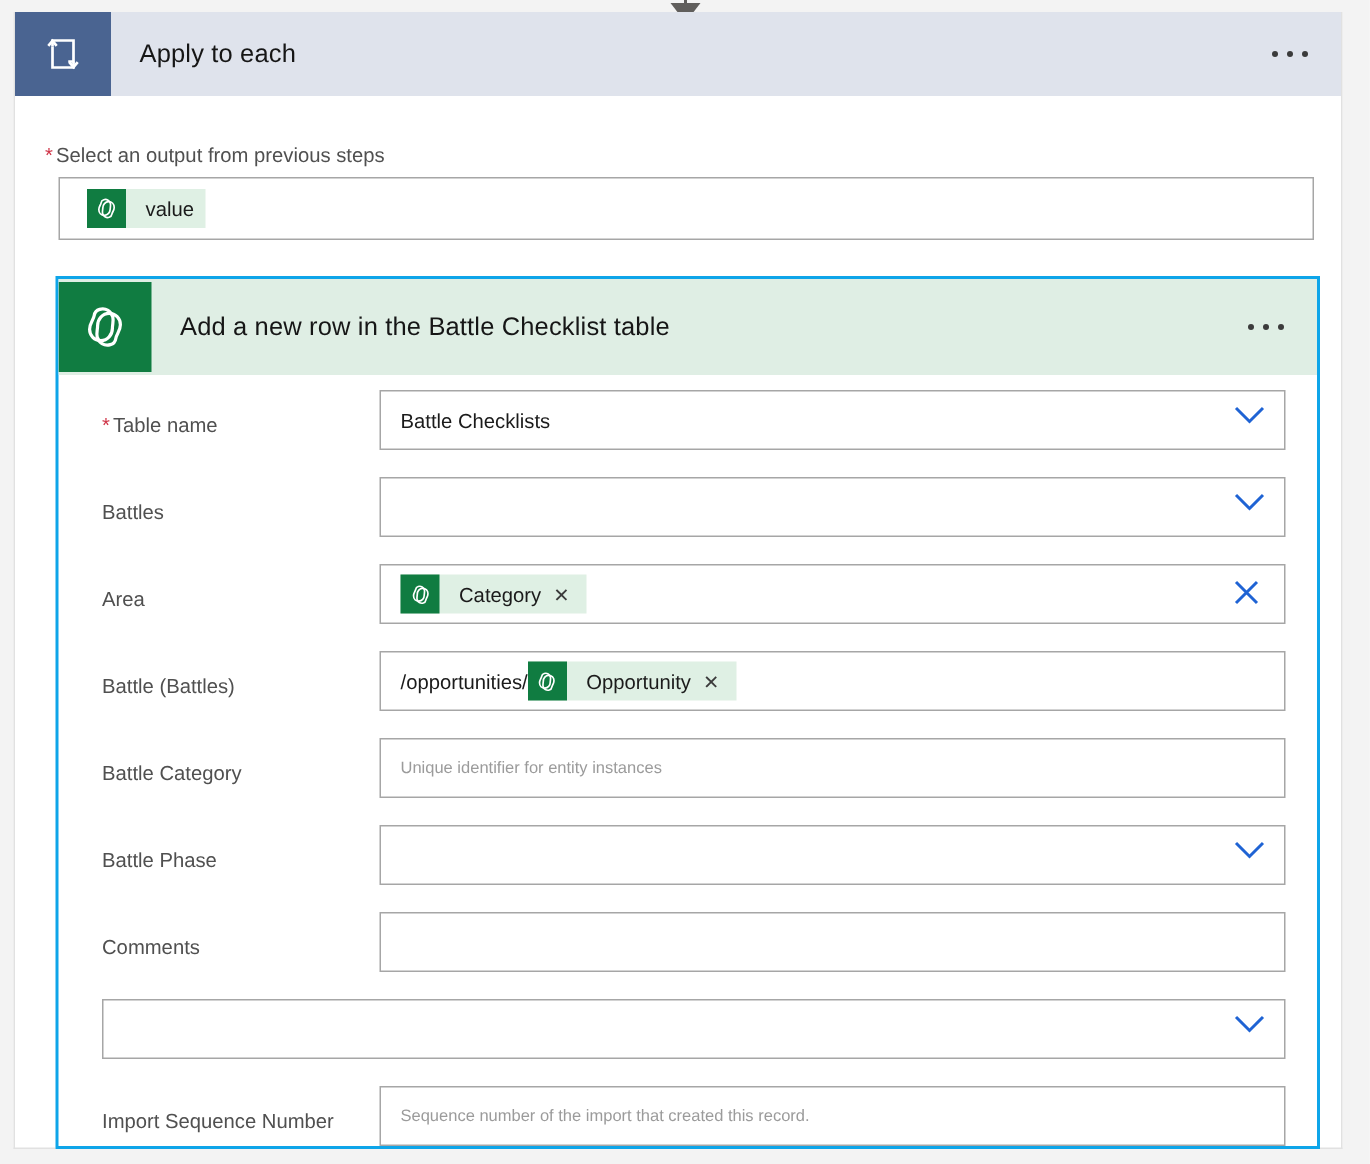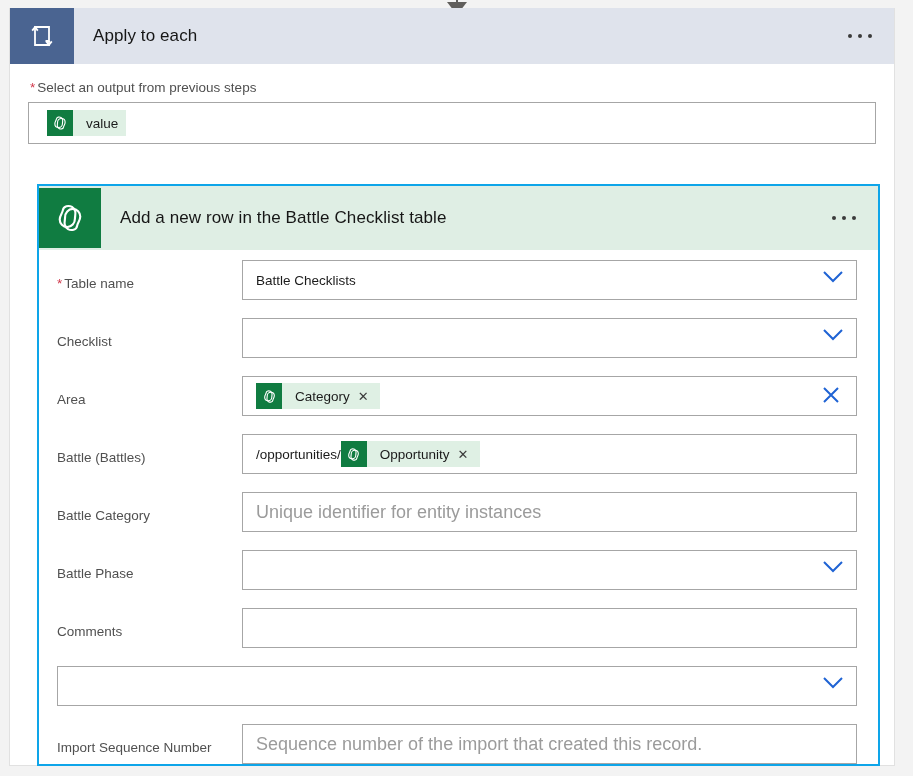--- a/index.html
+++ b/index.html
@@ -41,28 +41,28 @@
     font-size: 17px; color: #161616; margin-left: 19px;
     letter-spacing: .1px;
   }
   .ellipsis {
     position: absolute; right: 22px; top: 50%; transform: translateY(-50%);
     display: flex; gap: 6px; cursor: pointer;
   }
   .ellipsis i { width: 4px; height: 4px; border-radius: 50%; background: #3b3b3b; display: block; }
 
   
-  .loop-body { padding: 16px 18px 0 18px; }
+  .loop-body { padding: 32px 18px 0 18px; }
   .req-label {
     font-size: 13.5px; color: #505050; margin-bottom: 7px; margin-left: 2px;
   }
   .req-star { color: #d0374a; margin-right: 2px; }
   .select-output-box {
     height: 42px; border: 1px solid #a6a6a6; background: #fff;
-    display: flex; align-items: center; padding-left: 18px;
+    display: flex; align-items: center; padding-left: 18px; margin-left: 11px;
   }
 
   
   .chip { display: inline-flex; align-items: center; height: 26px; background: #dff0e4; }
   .chip-icon {
     width: 26px; height: 26px; background: #107c41;
     display: flex; align-items: center; justify-content: center; flex: 0 0 26px;
   }
   .chip-label { font-size: 13.5px; color: #1b1b1b; padding: 0 8px 0 13px; white-space: nowrap; }
   .chip-x { font-size: 13px; color: #3b3b3b; padding-right: 11px; cursor: pointer; line-height: 1; }
@@ -83,38 +83,38 @@
   .action-icon-box {
     width: 62px; height: 60px; background: #107c41;
     display: flex; align-items: center; justify-content: center; flex: 0 0 62px;
   }
   .action-title { font-size: 17px; color: #161616; margin-left: 19px; letter-spacing: .1px; }
 
   
   .fields { padding: 10px 0 0 0; }
   .field-row {
     display: flex; align-items: flex-start;
-    padding: 0 21px 0 18px;
+    padding: 0 21px 0 29px;
     min-height: 49px;
   }
   .field-label {
     width: 185px; flex: 0 0 185px;
     font-size: 13.5px; color: #505050;
     padding-top: 14px; line-height: 20px;
   }
   .field-control {
     flex: 1 1 auto; position: relative;
   }
   .input-box {
     border: 1px solid #a6a6a6; background: #fff;
     height: 40px; display: flex; align-items: center;
     padding-left: 13px; position: relative;
   }
   .input-value { font-size: 13.5px; color: #1b1b1b; }
-  .input-placeholder { font-size: 18px; color: #9b9b9b; }
+  .input-placeholder { font-size: 11px; color: #9b9b9b; }
   .prefix-text { font-size: 13.5px; color: #1b1b1b; margin-right: 0px; }
   .chev, .clear-x {
     position: absolute; right: 14px; top: 50%; transform: translateY(-50%);
     width: 20px; height: 20px; cursor: pointer;
   }
   .chev svg, .clear-x svg { display: block; }
 
   
   .row-gap { margin-bottom: 9px; }
 </style>
@@ -191,21 +191,21 @@
                 <span class="input-value">Battle Checklists</span>
                 <span class="chev">
                   <svg width="22" height="14" viewBox="0 0 22 14" xmlns="http://www.w3.org/2000/svg">
                     <path d="M2 2 L11 11 L20 2" stroke="#1f63d4" stroke-width="2" fill="none"></path>
                   </svg>
                 </span>
               </div>
             </div>
           </div>
           <div class="field-row row-gap">
-            <div class="field-label"><span>Checklist</span></div>
+            <div class="field-label"><span>Battles</span></div>
             <div class="field-control">
               <div class="input-box">
                 <span class="input-placeholder"></span>
                 <span class="chev">
                   <svg width="22" height="14" viewBox="0 0 22 14" xmlns="http://www.w3.org/2000/svg">
                     <path d="M2 2 L11 11 L20 2" stroke="#1f63d4" stroke-width="2" fill="none"></path>
                   </svg>
                 </span>
               </div>
             </div>

